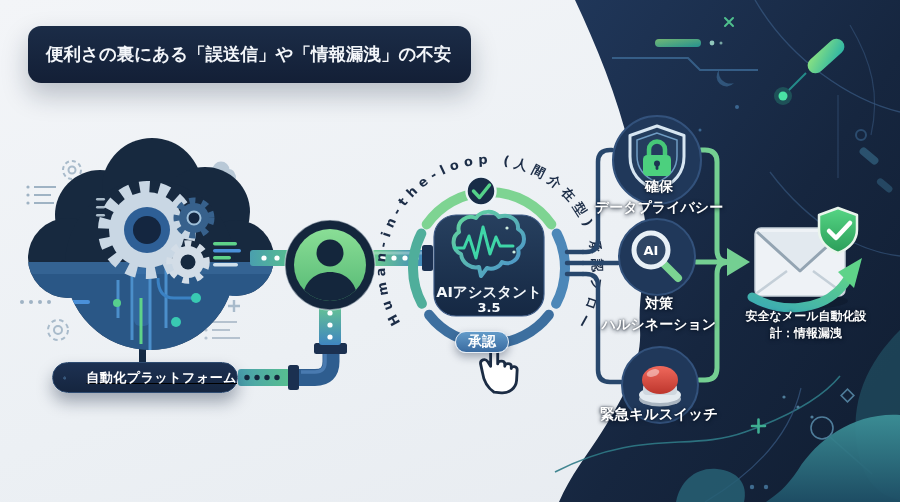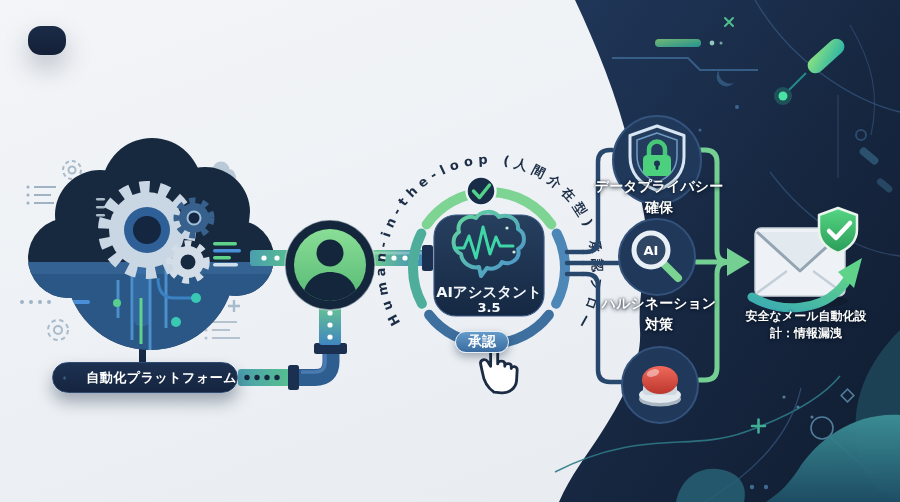--- a/index.html
+++ b/index.html
@@ -8,21 +8,21 @@
   .stage *{box-sizing:border-box;}
   svg.layer{position:absolute;left:0;top:0;}
   .banner{position:absolute;left:28px;top:26px;max-width:470px;
           background:linear-gradient(180deg,#1b2c47,#131f36);
           border-radius:13px;padding:14px 20px 15px 18px;
           box-shadow:0 12px 26px rgba(15,30,55,.25);}
   .banner div{color:#f3f6fa;font-size:17.5px;font-weight:bold;line-height:1.62;white-space:nowrap;}
   .platform-pill{position:absolute;left:52px;top:362px;width:186px;height:31px;
           background:linear-gradient(180deg,#1d3152,#15253f);
           border:1px solid #2f4c72;border-radius:17px;display:flex;align-items:center;gap:20px;
-          padding-left:10px;box-shadow:0 9px 16px rgba(15,30,55,.35);}
+          padding-left:10px;box-shadow:0 9px 16px rgba(15,30,55,.35);text-decoration:underline;}
   .platform-pill span{color:#fff;font-size:13px;font-weight:bold;white-space:nowrap;letter-spacing:.5px;}
   .approve-btn{position:absolute;left:455px;top:331px;width:54px;height:22px;border-radius:12px;
           background:linear-gradient(180deg,#639bc9,#3a6ba0);
           border:1.5px solid #e6eef6;color:#fff;font-size:14px;font-weight:bold;
           display:flex;align-items:center;justify-content:center;
           box-shadow:0 4px 9px rgba(15,30,55,.35);cursor:pointer;font-family:inherit;}
   .dark-label{position:absolute;text-align:center;color:#fff;font-weight:bold;
           text-shadow:0 1px 4px rgba(8,18,33,.9),0 0 2px rgba(8,18,33,.7);line-height:1.5;}
   .lbl-privacy{left:582px;top:176px;width:154px;font-size:14px;}
   .lbl-halluc{left:582px;top:293px;width:154px;font-size:14px;}
@@ -370,39 +370,43 @@
   </g>
 
   <g transform="translate(480,345) scale(1.18)">
     <path d="M12,40 C6,36 3,30 2,23 L0.5,16 C0,12.5 4.5,11 6.5,14 L9,18 L9,4 C9,0 15,0 15,4 V16
              C15,12.8 21,12.8 21,16 V18 C21,15 26.5,15 26.5,18 V20 C26.5,17.5 31.5,17.8 31.5,21
              L31,30 C30.5,36.5 25,41 18,40.5 Z" fill="#ffffff" stroke="#1b2c44" stroke-width="2.4" stroke-linejoin="round"></path>
   </g>
 </svg>
 
   <div class="banner">
+    <div>便利さの裏にある「誤送信」や「情報漏洩」の不安</div>
   </div>
 
   <div class="platform-pill">
     <svg width="20" height="20" viewBox="0 0 20 20">
       <circle cx="10" cy="10" r="8" fill="none" stroke="#74aede" stroke-width="2.6" stroke-dasharray="3 3.4"></circle>
       <circle cx="10" cy="10" r="5.2" fill="none" stroke="#74aede" stroke-width="1.8"></circle>
       <circle cx="10" cy="10" r="1.8" fill="#74aede"></circle>
     </svg>
     <span>自動化プラットフォーム</span>
   </div>
 
   <button class="approve-btn">承認</button>
 
   <div class="dark-label lbl-privacy">
+    <div>確保</div>
     <div>データプライバシー</div>
-    <div>確保</div>
   </div>
   <div class="dark-label lbl-halluc">
+    <div>対策</div>
     <div>ハルシネーション</div>
-    <div>対策</div>
+  </div>
+  <div class="dark-label lbl-kill">
+    <div>緊急キルスイッチ</div>
   </div>
   <div class="dark-label lbl-outcome">
     <div>安全なメール自動化設</div>
     <div>計：情報漏洩</div>
   </div>
 
 </div>
 
 </body></html>

